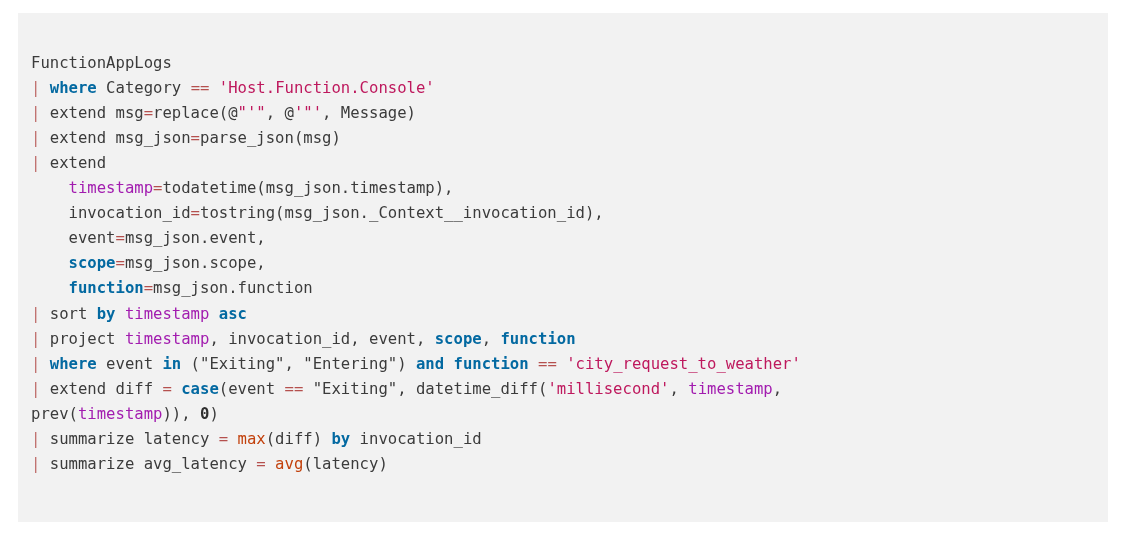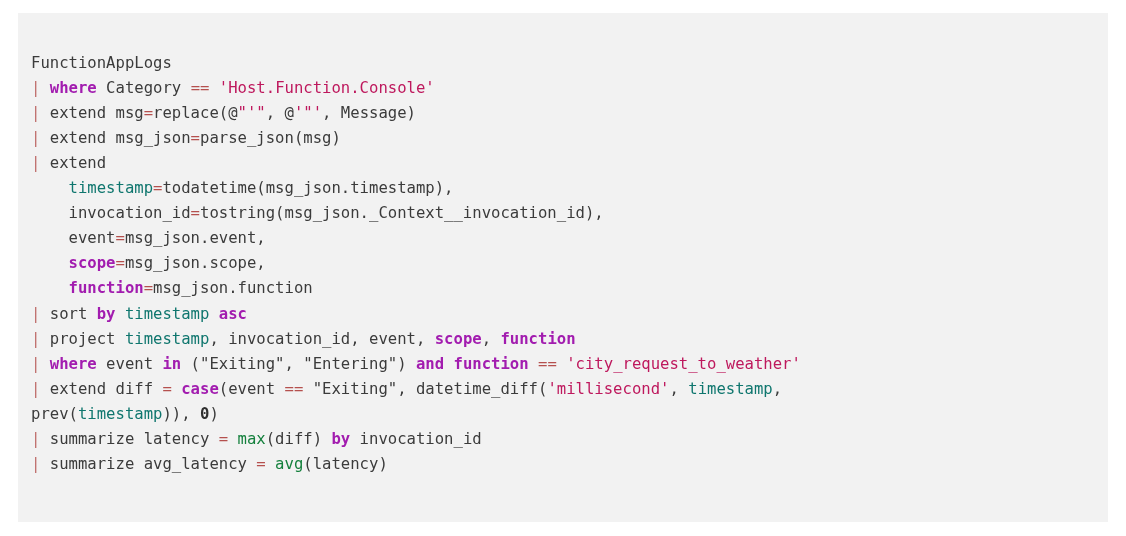--- a/index.html
+++ b/index.html
@@ -43,18 +43,18 @@
   
   .t-plain   { color: #3b3b3b; }
   .t-kw      { color: #2f2f2f; font-weight: bold; }
   .t-op      { color: #b5504e; }
   .t-str     { color: #9c2f2f; }
   .t-col     { color: #9c2f2f; }
   .t-func    { color: #5a8a4a; }
   .t-num     { color: #2f2f2f; font-weight: bold; }
   .t-pipe    { color: #c0706e; }
 </style>
-<style>.t-plain{color:#3b3b3b;}.t-kw{color:#a21caf;}.t-op{color:#b5504e;}.t-str{color:#be185d;}.t-col{color:#0f766e;}.t-func{color:#15803d;}.t-num{color:#2f2f2f;}.t-pipe{color:#c0706e;}</style></head>
+<style>.t-plain{color:#3b3b3b;}.t-kw{color:#0369a1;}.t-op{color:#b5504e;}.t-str{color:#be185d;}.t-col{color:#a21caf;}.t-func{color:#c2410c;}.t-num{color:#2f2f2f;}.t-pipe{color:#c0706e;}</style></head>
 <body style="background: rgb(255, 255, 255);">
 
 <div id="code-block" style="background: rgb(242, 242, 242);">
   <pre id="code-listing"><div class="code-line"><span class="t-plain">FunctionAppLogs</span></div><div class="code-line"><span class="t-pipe">| </span><span class="t-kw">where</span><span class="t-plain"> Category </span><span class="t-op">==</span><span class="t-plain"> </span><span class="t-str">'Host.Function.Console'</span></div><div class="code-line"><span class="t-pipe">| </span><span class="t-plain">extend msg</span><span class="t-op">=</span><span class="t-plain">replace(@</span><span class="t-str">"'"</span><span class="t-plain">, @</span><span class="t-str">'"'</span><span class="t-plain">, Message)</span></div><div class="code-line"><span class="t-pipe">| </span><span class="t-plain">extend msg_json</span><span class="t-op">=</span><span class="t-plain">parse_json(msg)</span></div><div class="code-line"><span class="t-pipe">| </span><span class="t-plain">extend</span></div><div class="code-line"><span class="t-plain">    </span><span class="t-col">timestamp</span><span class="t-op">=</span><span class="t-plain">todatetime(msg_json.timestamp),</span></div><div class="code-line"><span class="t-plain">    invocation_id</span><span class="t-op">=</span><span class="t-plain">tostring(msg_json._Context__invocation_id),</span></div><div class="code-line"><span class="t-plain">    event</span><span class="t-op">=</span><span class="t-plain">msg_json.event,</span></div><div class="code-line"><span class="t-plain">    </span><span class="t-kw">scope</span><span class="t-op">=</span><span class="t-plain">msg_json.scope,</span></div><div class="code-line"><span class="t-plain">    </span><span class="t-kw">function</span><span class="t-op">=</span><span class="t-plain">msg_json.function</span></div><div class="code-line"><span class="t-pipe">| </span><span class="t-plain">sort </span><span class="t-kw">by</span><span class="t-plain"> </span><span class="t-col">timestamp</span><span class="t-plain"> </span><span class="t-kw">asc</span></div><div class="code-line"><span class="t-pipe">| </span><span class="t-plain">project </span><span class="t-col">timestamp</span><span class="t-plain">, invocation_id, event, </span><span class="t-kw">scope</span><span class="t-plain">, </span><span class="t-kw">function</span></div><div class="code-line"><span class="t-pipe">| </span><span class="t-kw">where</span><span class="t-plain"> event </span><span class="t-kw">in</span><span class="t-plain"> ("Exiting", "Entering") </span><span class="t-kw">and</span><span class="t-plain"> </span><span class="t-kw">function</span><span class="t-plain"> </span><span class="t-op">==</span><span class="t-plain"> </span><span class="t-str">'city_request_to_weather'</span></div><div class="code-line"><span class="t-pipe">| </span><span class="t-plain">extend diff </span><span class="t-op">=</span><span class="t-plain"> </span><span class="t-kw">case</span><span class="t-plain">(event </span><span class="t-op">==</span><span class="t-plain"> "Exiting", datetime_diff(</span><span class="t-str">'millisecond'</span><span class="t-plain">, </span><span class="t-col">timestamp</span><span class="t-plain">,</span></div><div class="code-line"><span class="t-plain">prev(</span><span class="t-col">timestamp</span><span class="t-plain">)), </span><span class="t-num">0</span><span class="t-plain">)</span></div><div class="code-line"><span class="t-pipe">| </span><span class="t-plain">summarize latency </span><span class="t-op">=</span><span class="t-plain"> </span><span class="t-func">max</span><span class="t-plain">(diff) </span><span class="t-kw">by</span><span class="t-plain"> invocation_id</span></div><div class="code-line"><span class="t-pipe">| </span><span class="t-plain">summarize avg_latency </span><span class="t-op">=</span><span class="t-plain"> </span><span class="t-func">avg</span><span class="t-plain">(latency)</span></div></pre>
 </div>
 
 </body></html>

